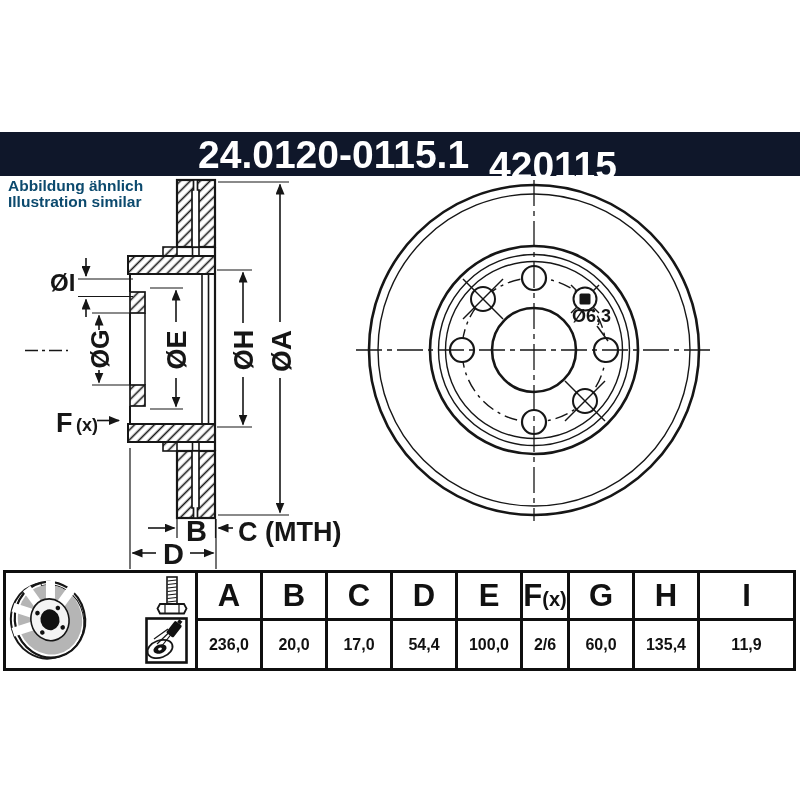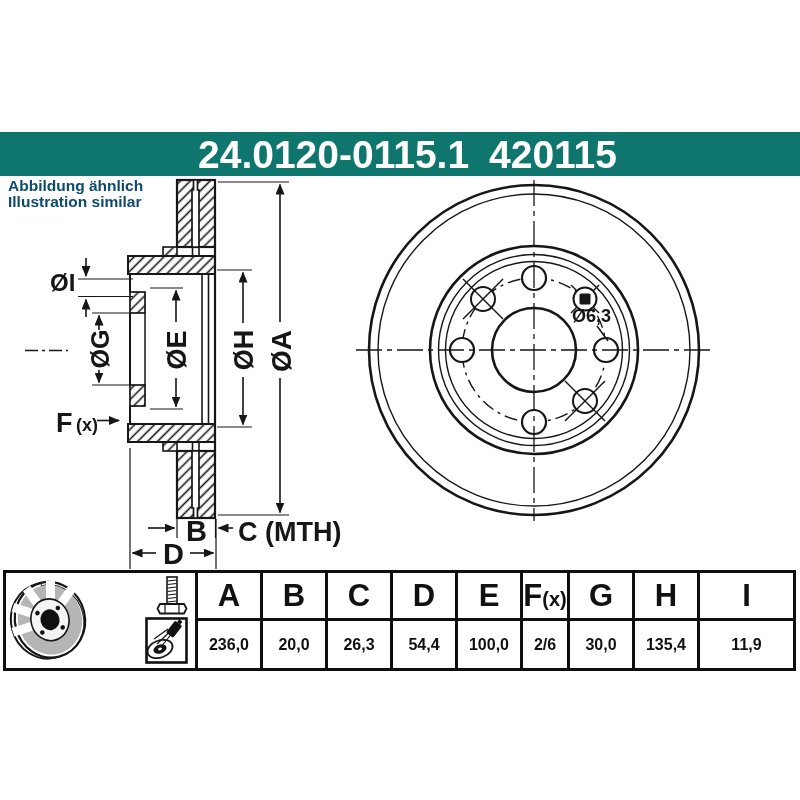--- a/index.html
+++ b/index.html
@@ -1,38 +1,38 @@
 <!DOCTYPE html>
 <html><head>
 <meta charset="utf-8">
 <style>
   html,body{margin:0;padding:0;background:#ffffff;}
   .canvas{position:relative;width:800px;height:800px;background:#ffffff;overflow:hidden;
           font-family:"Liberation Sans",sans-serif;}
   .header-bar{position:absolute;left:0;top:132px;width:800px;height:44px;background:#0d0fe8;
               display:flex;align-items:center;}
   .part-number{position:absolute;left:198px;top:1px;color:#ffffff;font-weight:700;font-size:39px;letter-spacing:0px;}
-  .ref-number{position:absolute;left:489px;top:1px;color:#ffffff;font-weight:700;font-size:39px;}
+  .ref-number{position:absolute;left:489px;top:12px;color:#ffffff;font-weight:700;font-size:39px;}
   .note{position:absolute;left:8px;top:178px;color:#0c4a6e;font-weight:700;font-size:15.5px;line-height:15.5px;}
   .drawing-svg{position:absolute;left:0;top:176px;}
   .lbl{font-family:"Liberation Sans",sans-serif;font-weight:700;fill:#161616;}
   .dim-table{position:absolute;left:3px;top:570px;border-collapse:collapse;table-layout:fixed;}
   .dim-table td,.dim-table th{border:3px solid #0f0f0f;background:#ffffff;text-align:center;
       vertical-align:middle;padding:0;color:#111;}
   .dim-table th{height:44px;font-size:31px;font-weight:700;}
   .dim-table td.val{height:45px;font-size:16px;font-weight:700;}
   .icon-cell{position:relative;}
   .fx-sub{font-size:20px;font-weight:700;}
 </style>
 </head>
 <body>
 
 <div class="canvas">
 
-  <div class="header-bar" style="background: #0f766e; color: rgb(255, 255, 255); text-decoration: underline;">
+  <div class="header-bar" style="background: #0f172a; color: rgb(255, 255, 255); text-decoration: underline;">
     <span class="part-number">24.0120-0115.1</span>
     <span class="ref-number">420115</span>
   </div>
 
   <div class="note">
     <div>Abbildung ähnlich</div>
     <div>Illustration similar</div>
   </div>
 
   <svg class="drawing-svg" width="800" height="396" viewBox="0 176 800 396" xmlns="http://www.w3.org/2000/svg">
@@ -245,23 +245,23 @@
       <th><span>D</span></th>
       <th><span>E</span></th>
       <th><span>F</span><span class="fx-sub">(x)</span></th>
       <th><span>G</span></th>
       <th><span>H</span></th>
       <th><span>I</span></th>
     </tr>
     <tr>
       <td class="val">236,0</td>
       <td class="val">20,0</td>
-      <td class="val">26,3</td>
+      <td class="val">17,0</td>
       <td class="val">54,4</td>
       <td class="val">100,0</td>
       <td class="val">2/6</td>
-      <td class="val">30,0</td>
+      <td class="val">60,0</td>
       <td class="val">135,4</td>
       <td class="val">11,9</td>
     </tr>
   </tbody>
     </table>
 </div>
 
 </body></html>

